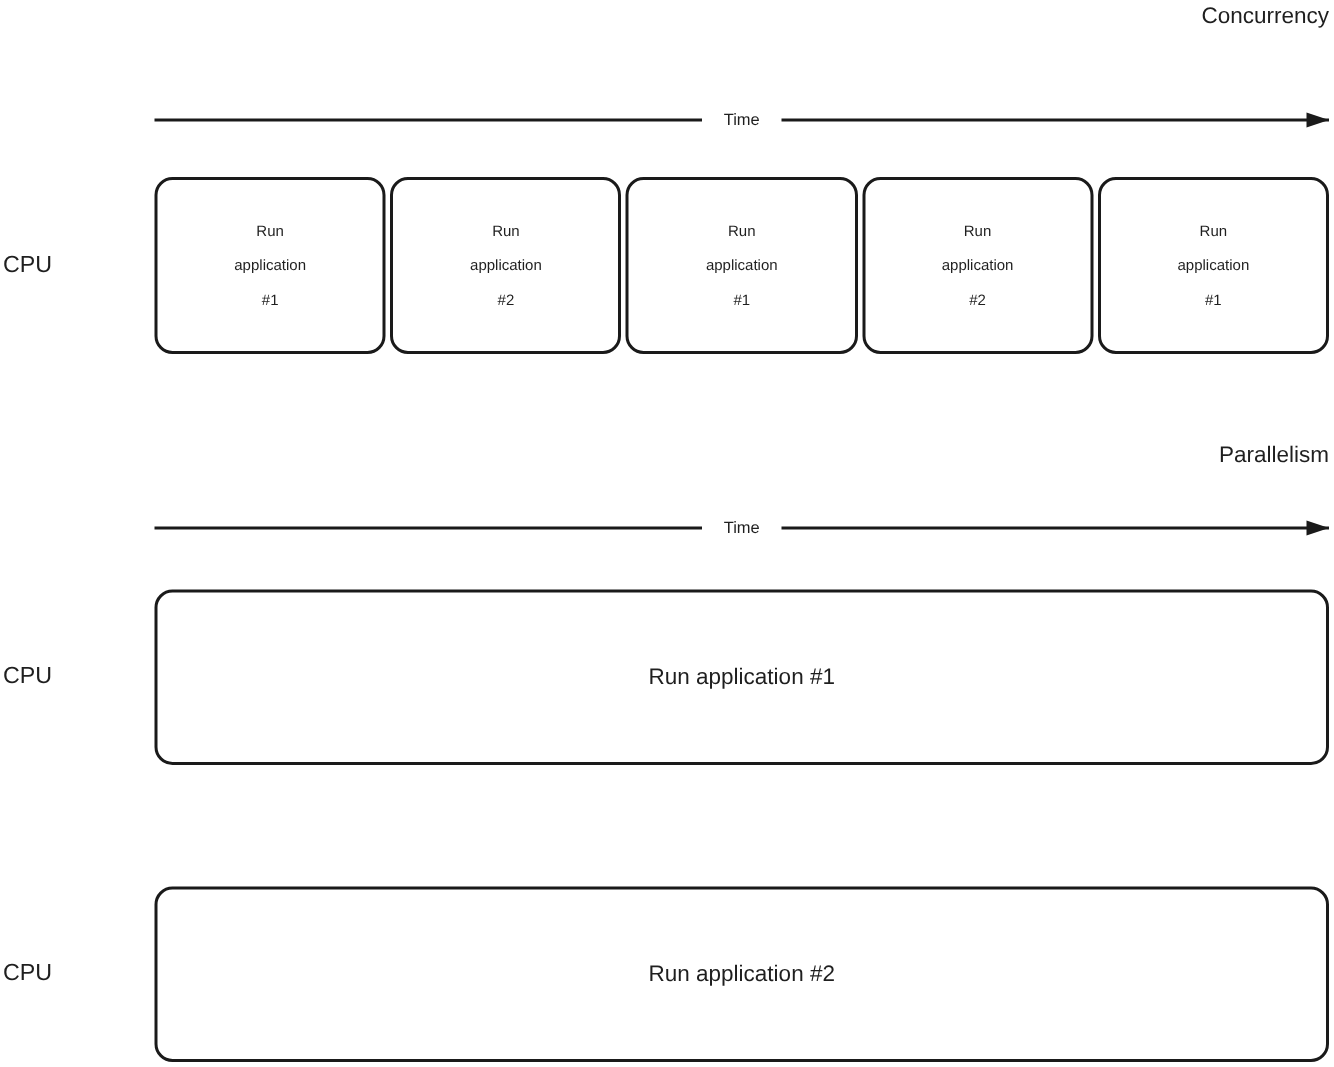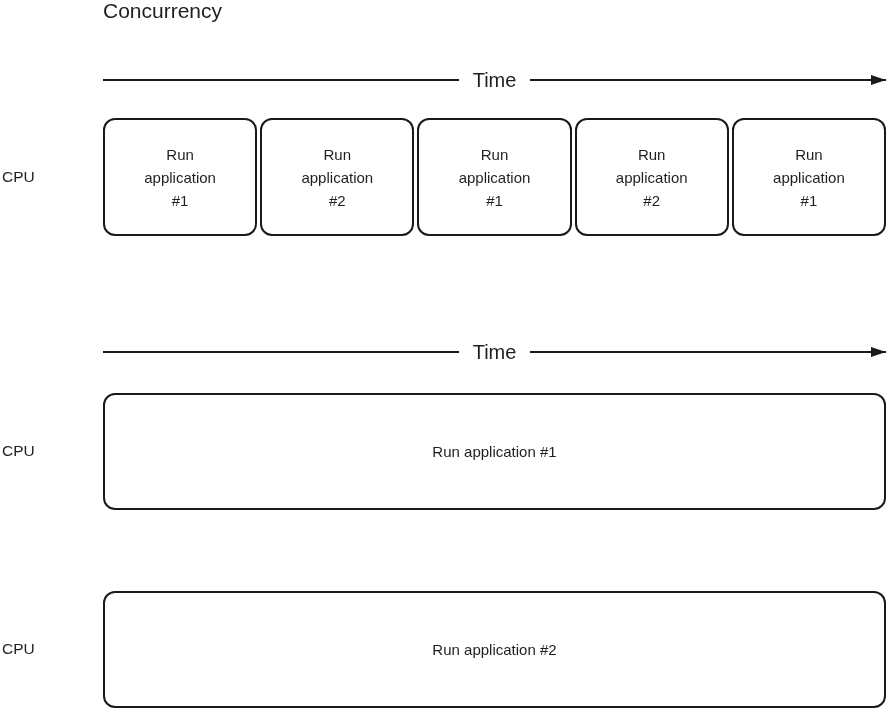--- a/index.html
+++ b/index.html
@@ -18,22 +18,22 @@
     position: relative;
     width: 889px;
     height: 711px;
     background: var(--background);
     overflow: hidden;
   }
   .title {
     position: absolute;
     left: 103px;
     width: 783px;
-    text-align: left;
-    font-size: 21px;
+    text-align: right;
+    font-size: 15px;
     line-height: 18px;
     color: var(--text);
   }
   .t-conc { top: 2px; }
   .t-par  { top: 295px; }
 
   .arrow {
     position: absolute;
     left: 103px;
     width: 783px;
@@ -43,21 +43,21 @@
   }
   .a1 { top: 70px; }
   .a2 { top: 342px; }
   .arrow .line {
     flex: 1;
     height: 0;
     border-top: 2px solid var(--line);
   }
   .arrow .time {
     margin: 0 14px;
-    font-size: 20px;
+    font-size: 11px;
     line-height: 18px;
     color: var(--text);
     white-space: nowrap;
   }
   .arrow .head {
     position: absolute;
     right: 0;
     top: 50%;
     transform: translateY(-50%);
     width: 0;
@@ -90,21 +90,21 @@
   }
   .block {
     flex: 1;
     border: 2px solid var(--line);
     border-radius: 12px;
     background: var(--box-fill);
     display: flex;
     align-items: center;
     justify-content: center;
     text-align: center;
-    font-size: 15px;
+    font-size: 10px;
     line-height: 23px;
     white-space: pre-line;
     color: var(--text);
   }
   .bigblock {
     position: absolute;
     left: 103px;
     width: 783px;
     height: 117px;
     border: 2px solid var(--line);
@@ -148,20 +148,21 @@
 application
 #1</div>
     <div class="block">Run
 application
 #2</div>
     <div class="block">Run
 application
 #1</div>
   </div>
 
+  <div class="title t-par">Parallelism</div>
 
   <div class="arrow a2">
     <div class="line"></div>
     <span class="time">Time</span>
     <div class="line"></div>
     <div class="head"></div>
   </div>
 
   <div class="cpu c2">CPU</div>
   <div class="bigblock b1">Run application #1</div>

